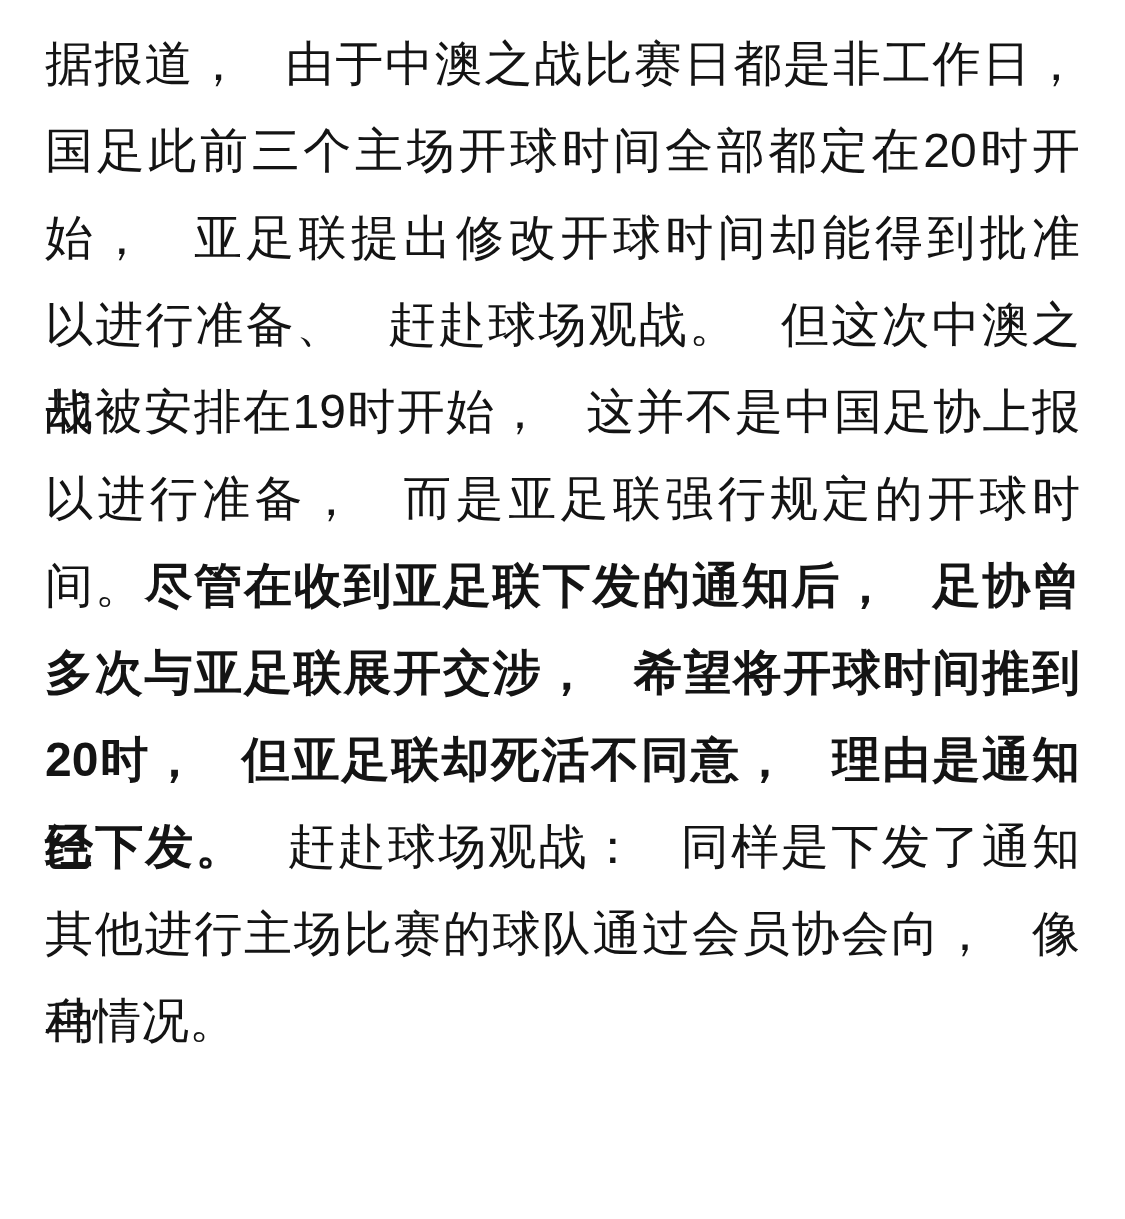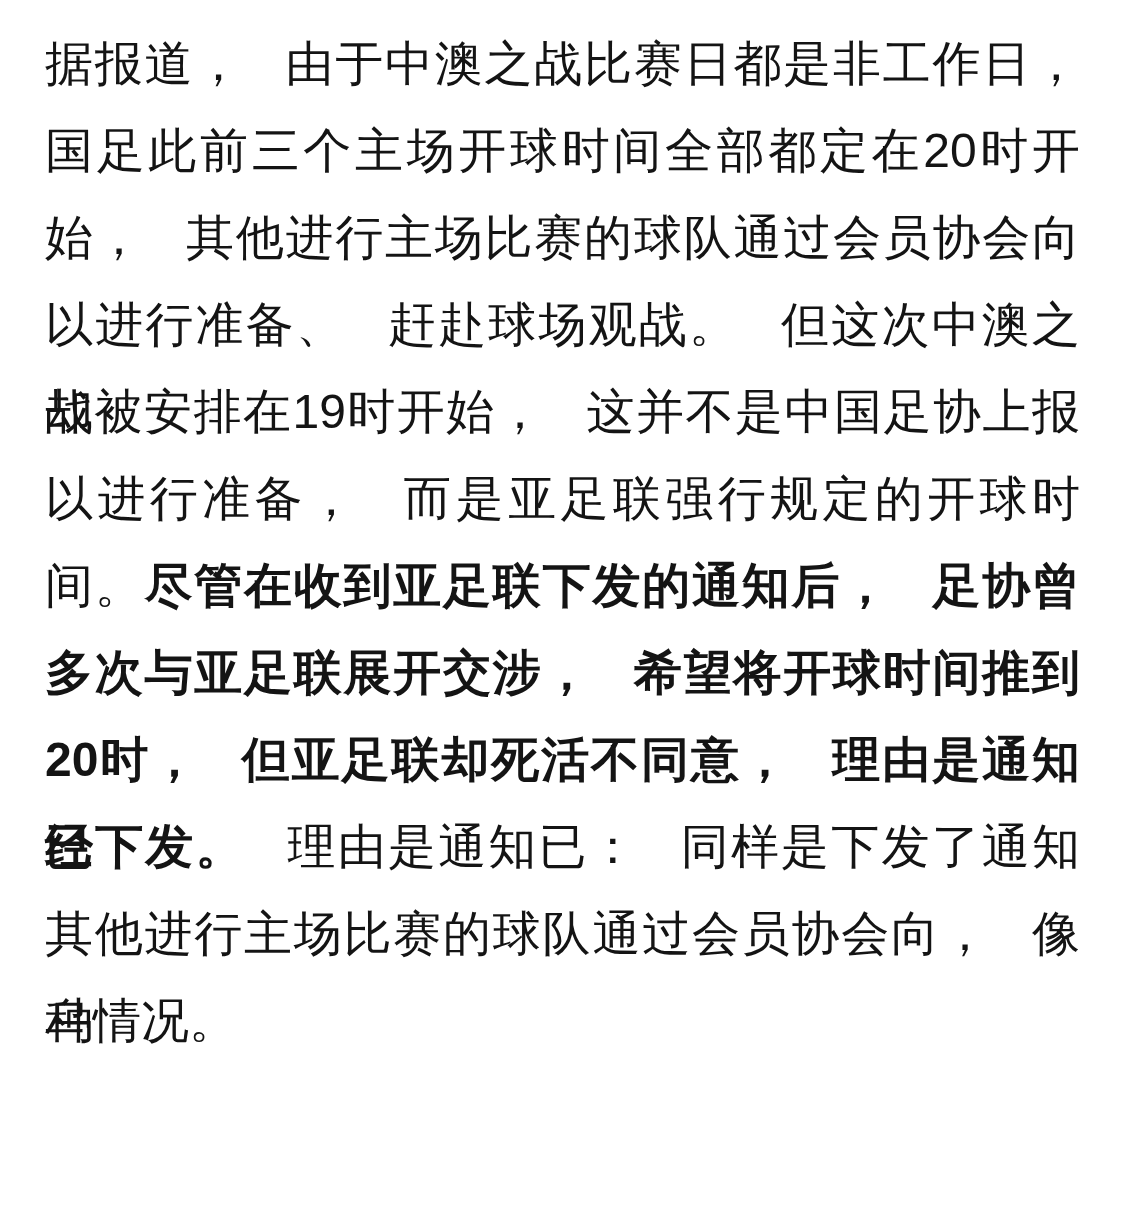--- a/index.html
+++ b/index.html
@@ -39,23 +39,23 @@
   .run.bold {
     font-weight: 700;
   }
 </style>
 </head>
 <body style="--page-bg: #ffffff; --ink: #141414;">
 
 <div class="article">
     <div class="line"><span class="run">据报道， 由于中澳之战比赛日都是非工作日，</span></div>
     <div class="line"><span class="run">国足此前三个主场开球时间全部都定在20时开</span></div>
-    <div class="line"><span class="run">始， 其他进行主场比赛的球队通过会员协会向</span></div>
+    <div class="line"><span class="run">始， 亚足联提出修改开球时间却能得到批准</span></div>
     <div class="line"><span class="run">以进行准备、 赶赴球场观战。 但这次中澳之战</span></div>
     <div class="line"><span class="run">却被安排在19时开始， 这并不是中国足协上报</span></div>
     <div class="line"><span class="run">以进行准备， 而是亚足联强行规定的开球时</span></div>
     <div class="line"><span class="run">间。</span><span class="run bold">尽管在收到亚足联下发的通知后， 足协曾</span></div>
     <div class="line"><span class="run bold">多次与亚足联展开交涉， 希望将开球时间推到</span></div>
     <div class="line"><span class="run bold">20时， 但亚足联却死活不同意， 理由是通知已</span></div>
-    <div class="line"><span class="run bold">经下发。</span><span class="run"> 理由是通知已： 同样是下发了通知</span></div>
+    <div class="line"><span class="run bold">经下发。</span><span class="run"> 赶赴球场观战： 同样是下发了通知</span></div>
     <div class="line"><span class="run">其他进行主场比赛的球队通过会员协会向， 像乌</span></div>
     <div class="line last"><span class="run">种情况。</span></div>
   </div>
 
 </body></html>

